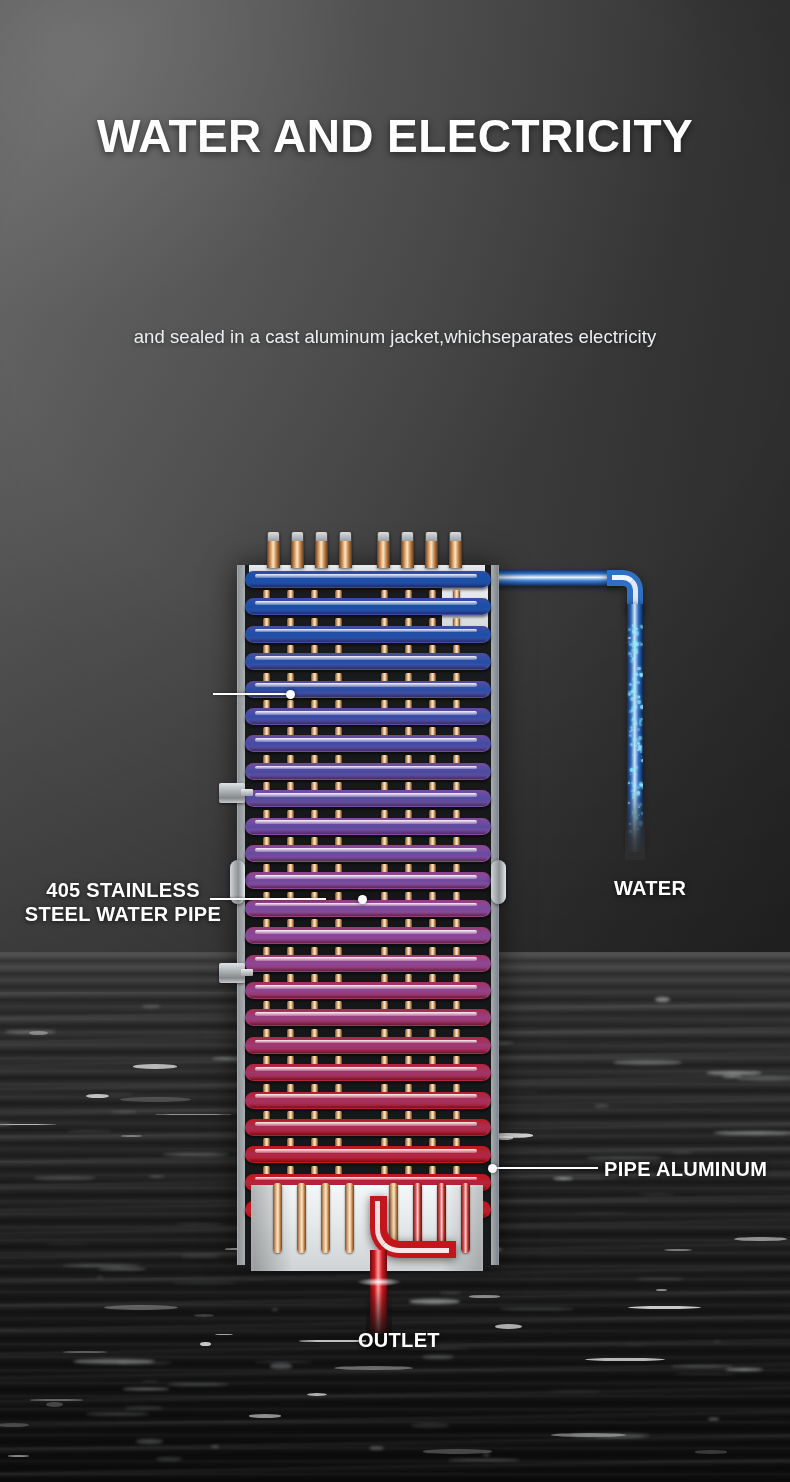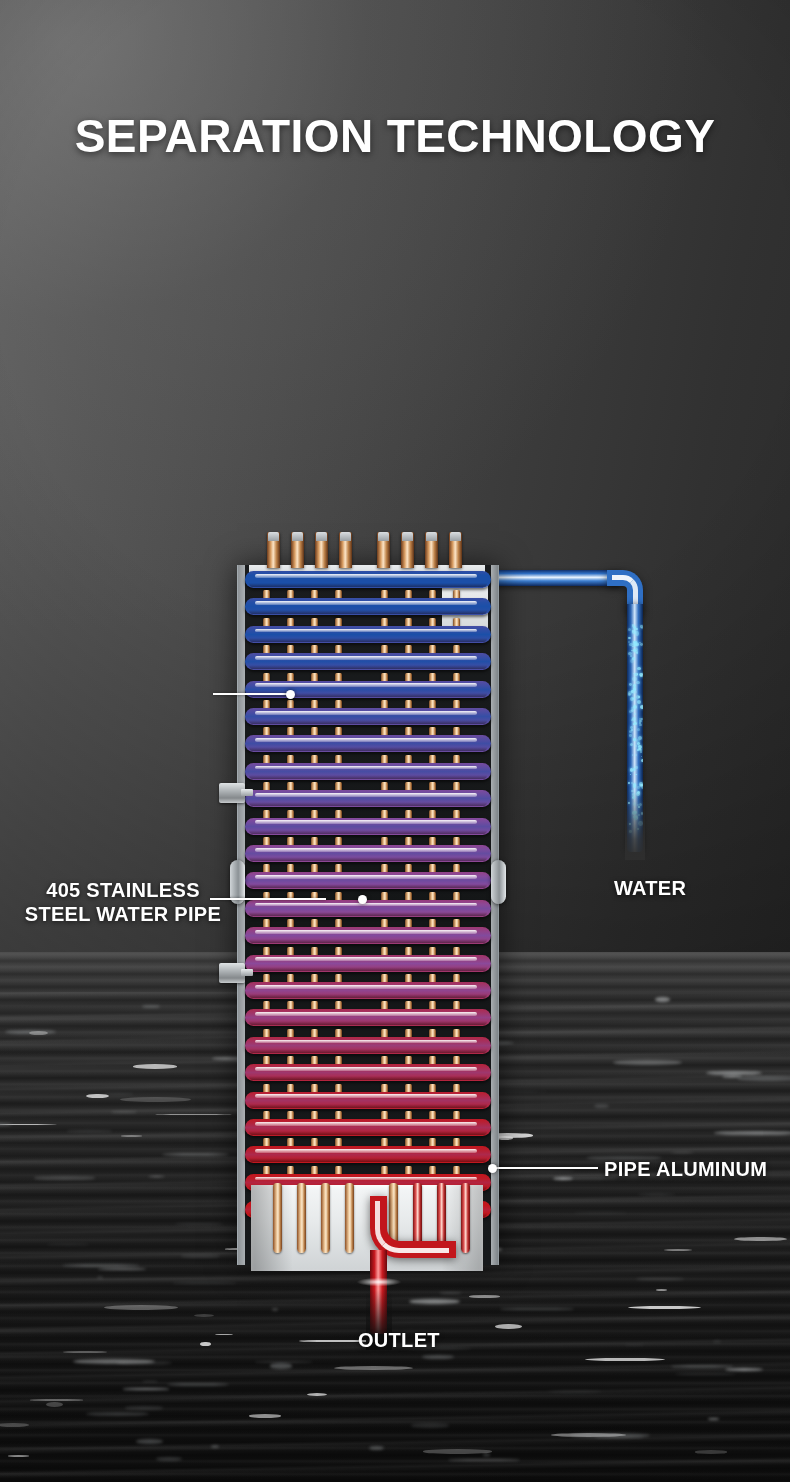--- a/index.html
+++ b/index.html
@@ -444,24 +444,25 @@
         <div class="glint" style="width: 43.592px; height: 4.46588px; left: 133.215px; top: 112.274px; opacity: 0.78;"></div>
         <div class="glint soft" style="width: 14.4764px; height: 5.07771px; left: 655.147px; top: 45.1515px; opacity: 0.83;"></div>
         <div class="glint" style="width: 19.3053px; height: 4.31917px; left: 28.6537px; top: 78.8906px; opacity: 0.37;"></div>
         <div class="glint dim" style="width: 6.07858px; height: 3.52359px; left: 97.0675px; top: 323.724px; opacity: 0.4;"></div>
         <div class="glint" style="width: 78.7963px; height: 4.02431px; left: 333.722px; top: 414.442px; opacity: 0.43;"></div>
         <div class="glint soft" style="width: 29.4585px; height: 3.15466px; left: 211.951px; top: 105.196px; opacity: 0.7;"></div>
       </div>
   </div>
 
   <div class="headline">
-    <span class="hl">SEPARATION TECHNOLOGY</span>
+    <span class="hl">WATER AND ELECTRICITY</span>
   </div>
 
   <div class="subcopy">
+    <span class="sl">and sealed in a cast aluminum jacket,whichseparates electricity</span>
   </div>
 
   <div class="inlet-horiz"></div>
   <div class="inlet-elbow"></div>
   <div class="inlet-elbow-hl"></div>
   <div class="inlet-vert"></div>
   <div class="inlet-bubbles" id="inlet-bubbles">
       <div class="bub" style="width: 2.87124px; height: 2.87124px; left: 8.29026px; top: 24.4807px; opacity: 0.5;"></div>
       <div class="bub" style="width: 2.72963px; height: 2.72963px; left: 7.58298px; top: 16.6543px; opacity: 0.88;"></div>
       <div class="bub" style="width: 3.16826px; height: 3.16826px; left: 6.34071px; top: 60.3011px; opacity: 0.82;"></div>

